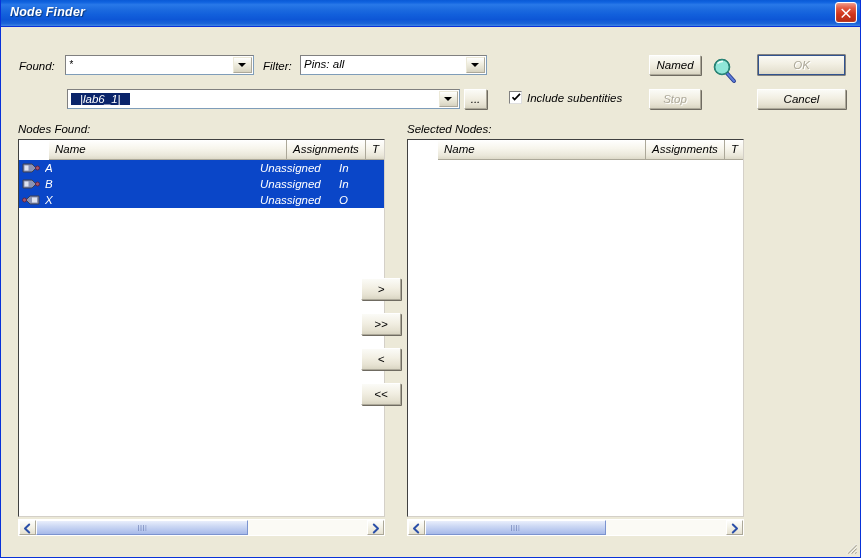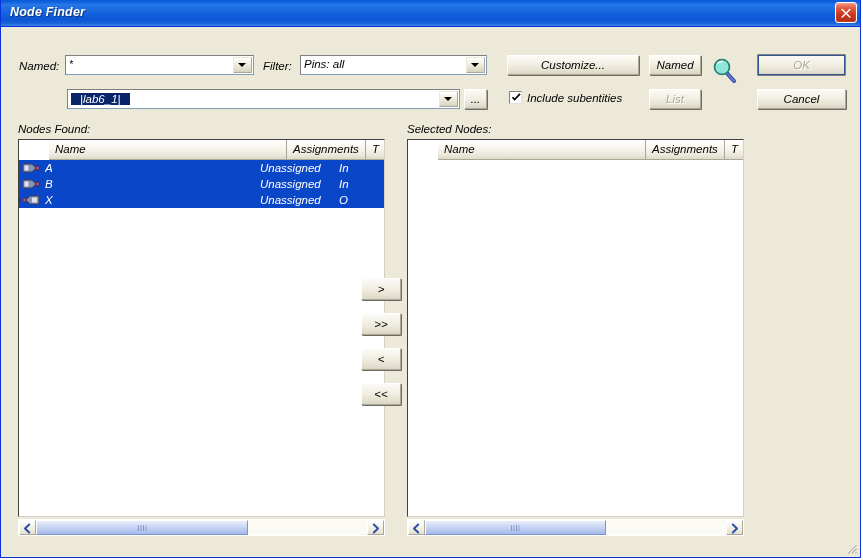--- a/index.html
+++ b/index.html
@@ -322,33 +322,32 @@
 
     <div class="titlebar">
       <div class="title-text">Node Finder</div>
       <div class="close-btn">
         <svg width="14" height="14" viewBox="0 0 14 14">
           <path d="M3.2 2.4 L7 6.2 L10.8 2.4 L11.8 3.5 L8.1 7.2 L11.8 10.9 L10.8 12 L7 8.2 L3.2 12 L2.2 10.9 L5.9 7.2 L2.2 3.5 Z" fill="#ffffff"></path>
         </svg>
       </div>
     </div>
 
-    <div class="lbl" style="left:18px; top:60px;">Named:</div>
+    <div class="lbl" style="left:18px; top:60px;">Found:</div>
     <div class="field" style="left:64px; top:55px; width:189px; height:20px;">
       <span class="val" style="top:3px; font-size:10px;" placeholder="*">*</span>
       <span class="combo-arrow"></span>
     </div>
 
     <div class="lbl" style="left:262px; top:60px;">Filter:</div>
     <div class="field" style="left:299px; top:55px; width:187px; height:20px;">
       <span class="val">Pins: all</span>
       <span class="combo-arrow"></span>
     </div>
 
-    <div class="btn" style="left:506px; top:55px; width:132px; height:20px;">Customize...</div>
     <div class="btn" style="left:648px; top:55px; width:52px; height:20px;">Named</div>
 
     <div class="magnifier" style="left:709px; top:56px; width:32px; height:32px;">
       <svg width="32" height="32" viewBox="0 0 32 32">
         <line x1="15" y1="15" x2="24" y2="25" stroke="#2b3f8f" stroke-width="4" stroke-linecap="round"></line>
         <line x1="15" y1="15" x2="24" y2="25" stroke="#5e7ddb" stroke-width="2" stroke-linecap="round"></line>
         <circle cx="12" cy="11" r="7.5" fill="#8fe6d8" stroke="#1a6f63" stroke-width="1.6"></circle>
         <circle cx="12" cy="11" r="7.5" fill="none" stroke="#2f8f80" stroke-width="0.8"></circle>
         <path d="M7.5 7.5 A7 7 0 0 1 13 5.5" fill="none" stroke="#ffffff" stroke-width="1.6" opacity="0.85"></path>
       </svg>
@@ -365,21 +364,21 @@
 
     <div class="checkbox-wrap" style="left:508px; top:91px;">
       <span class="checkbox-box">
         <svg width="11" height="11" viewBox="0 0 11 11">
           <path d="M1.5 5.2 L3.6 7.6 L9 1.8" fill="none" stroke="#000000" stroke-width="1.7"></path>
         </svg>
       </span>
       <span>Include subentities</span>
     </div>
 
-    <div class="btn disabled" style="left:648px; top:89px; width:52px; height:20px;">List</div>
+    <div class="btn disabled" style="left:648px; top:89px; width:52px; height:20px;">Stop</div>
     <div class="btn" style="left:756px; top:89px; width:89px; height:20px;">Cancel</div>
 
     <div class="lbl" style="left:17px; top:123px;">Nodes Found:</div>
 
     <div class="listpane" style="left:17px; top:139px; width:367px; height:378px;">
       <div class="col-header">
         <div class="col" style="left:0; width:238px;">Name</div>
         <div class="col" style="left:238px; width:79px;">Assignments</div>
         <div class="col" style="left:317px; width:50px;">T</div>
       </div>

